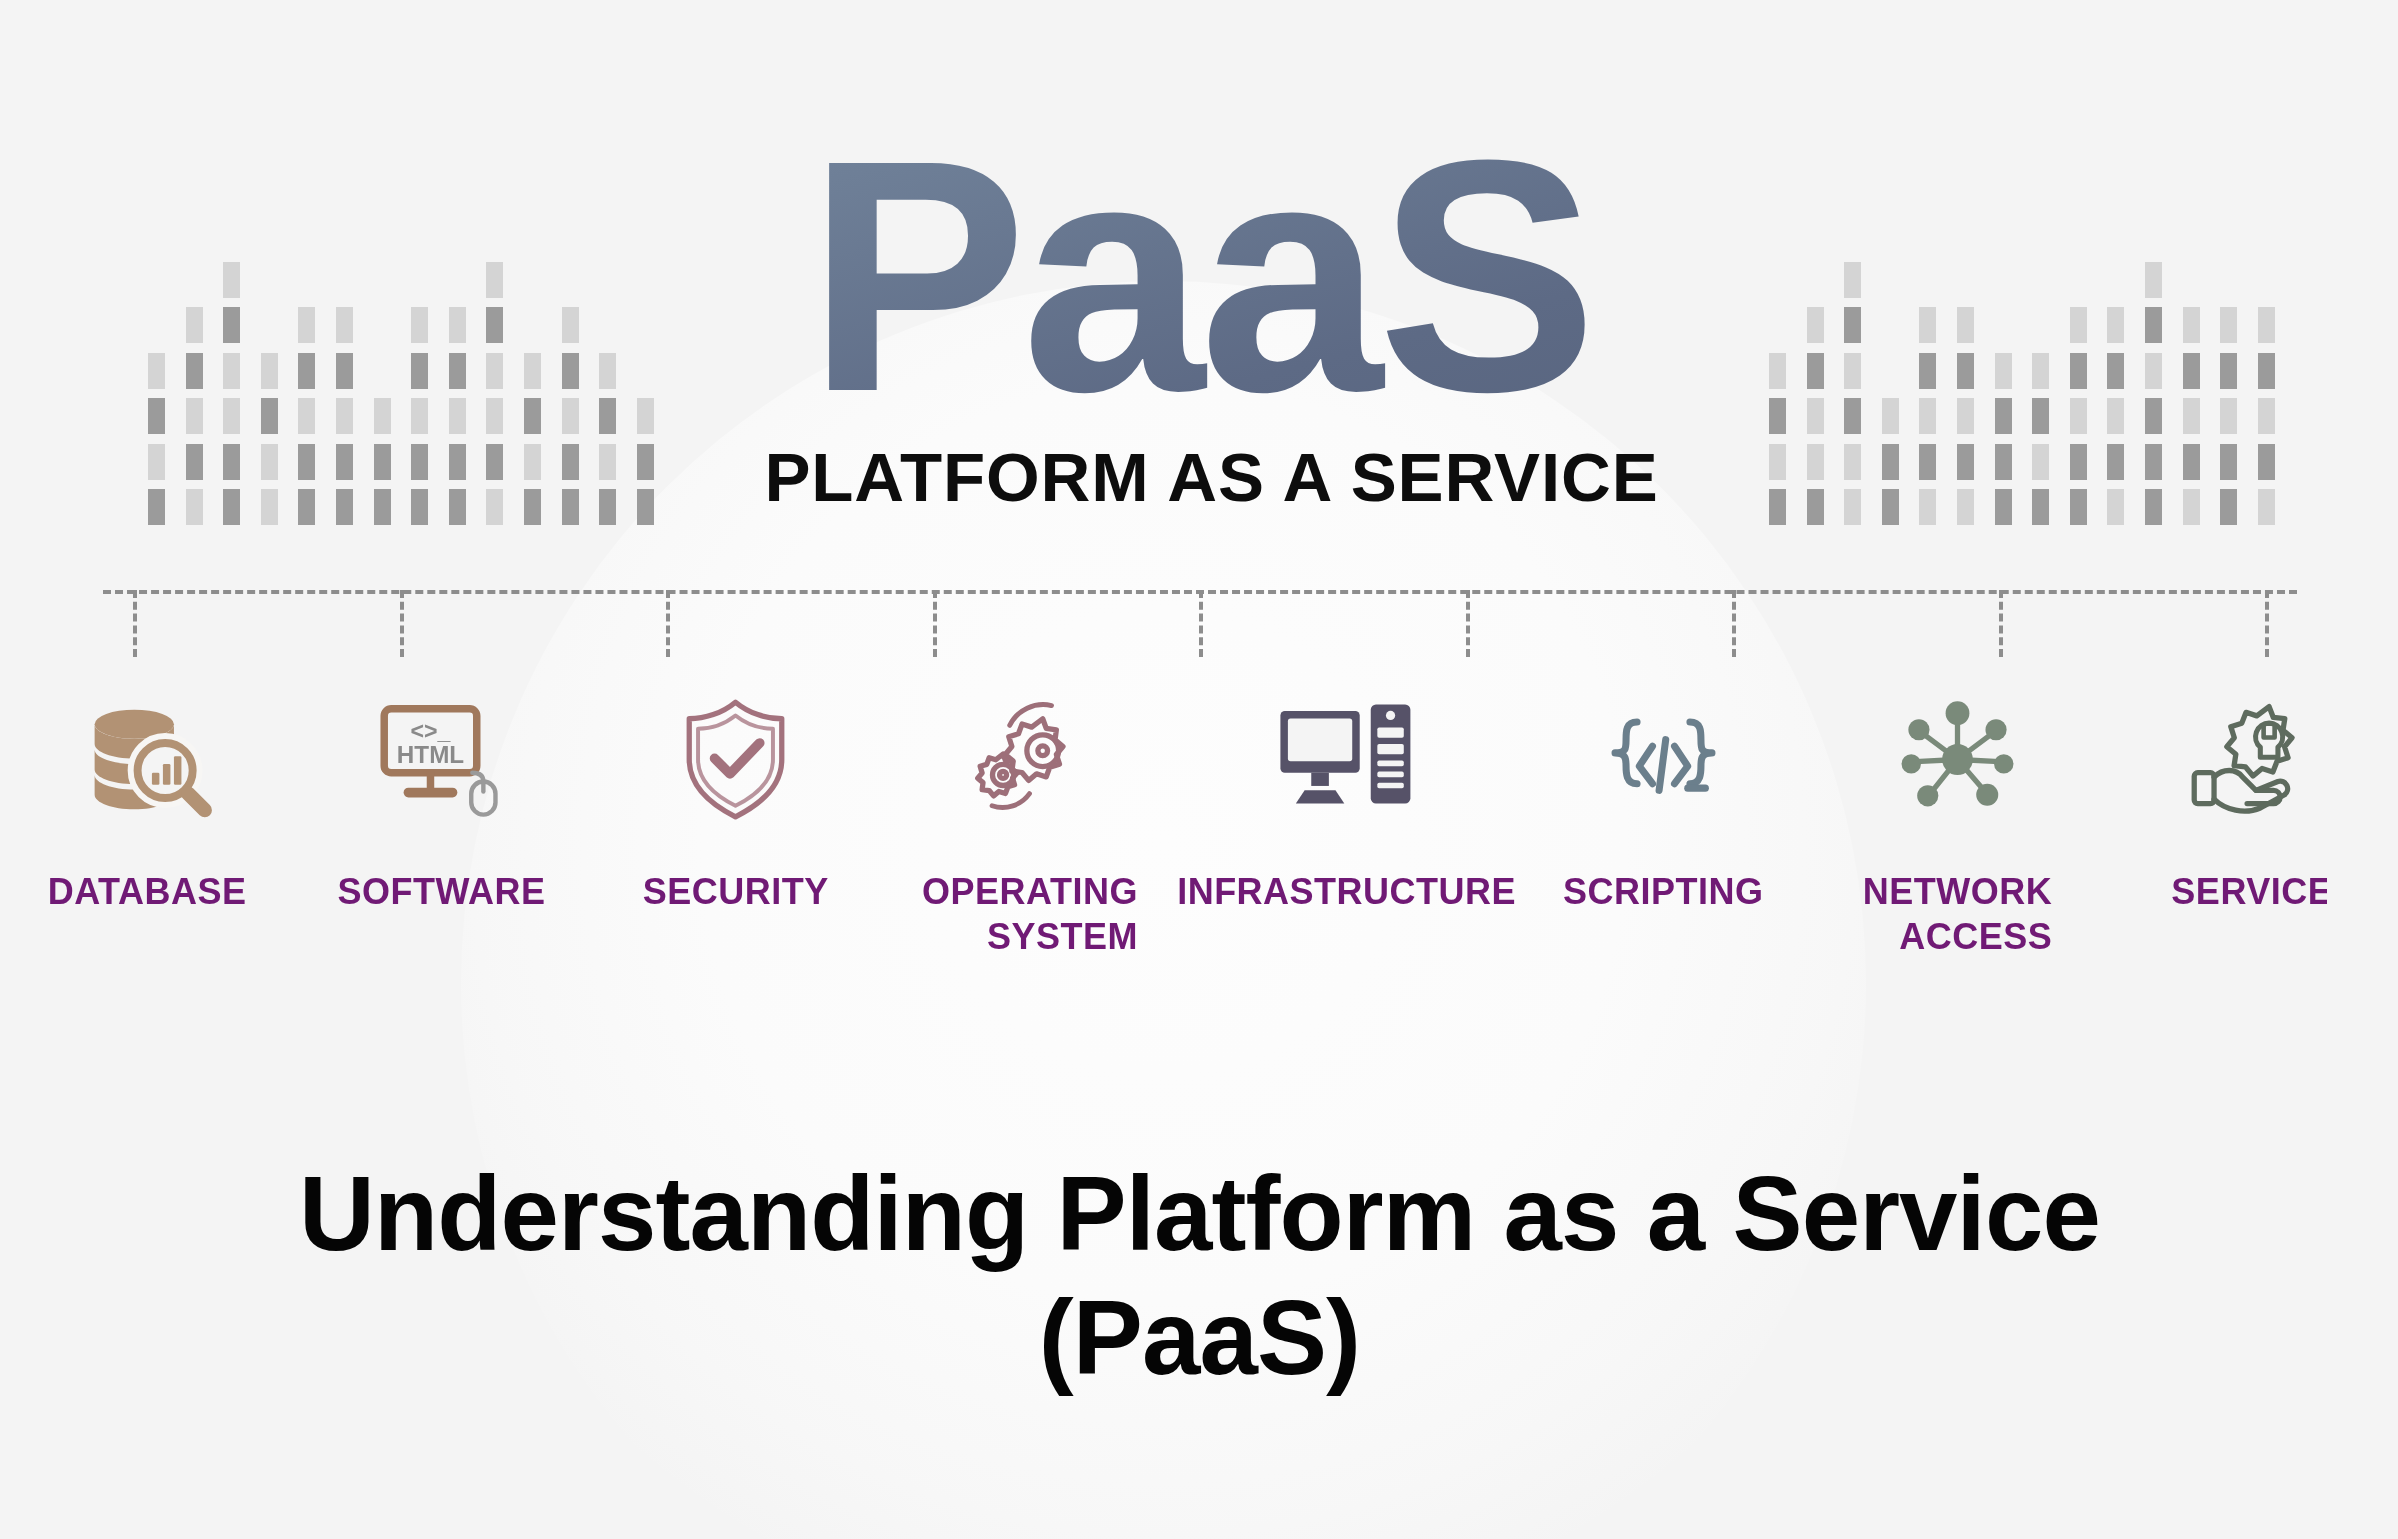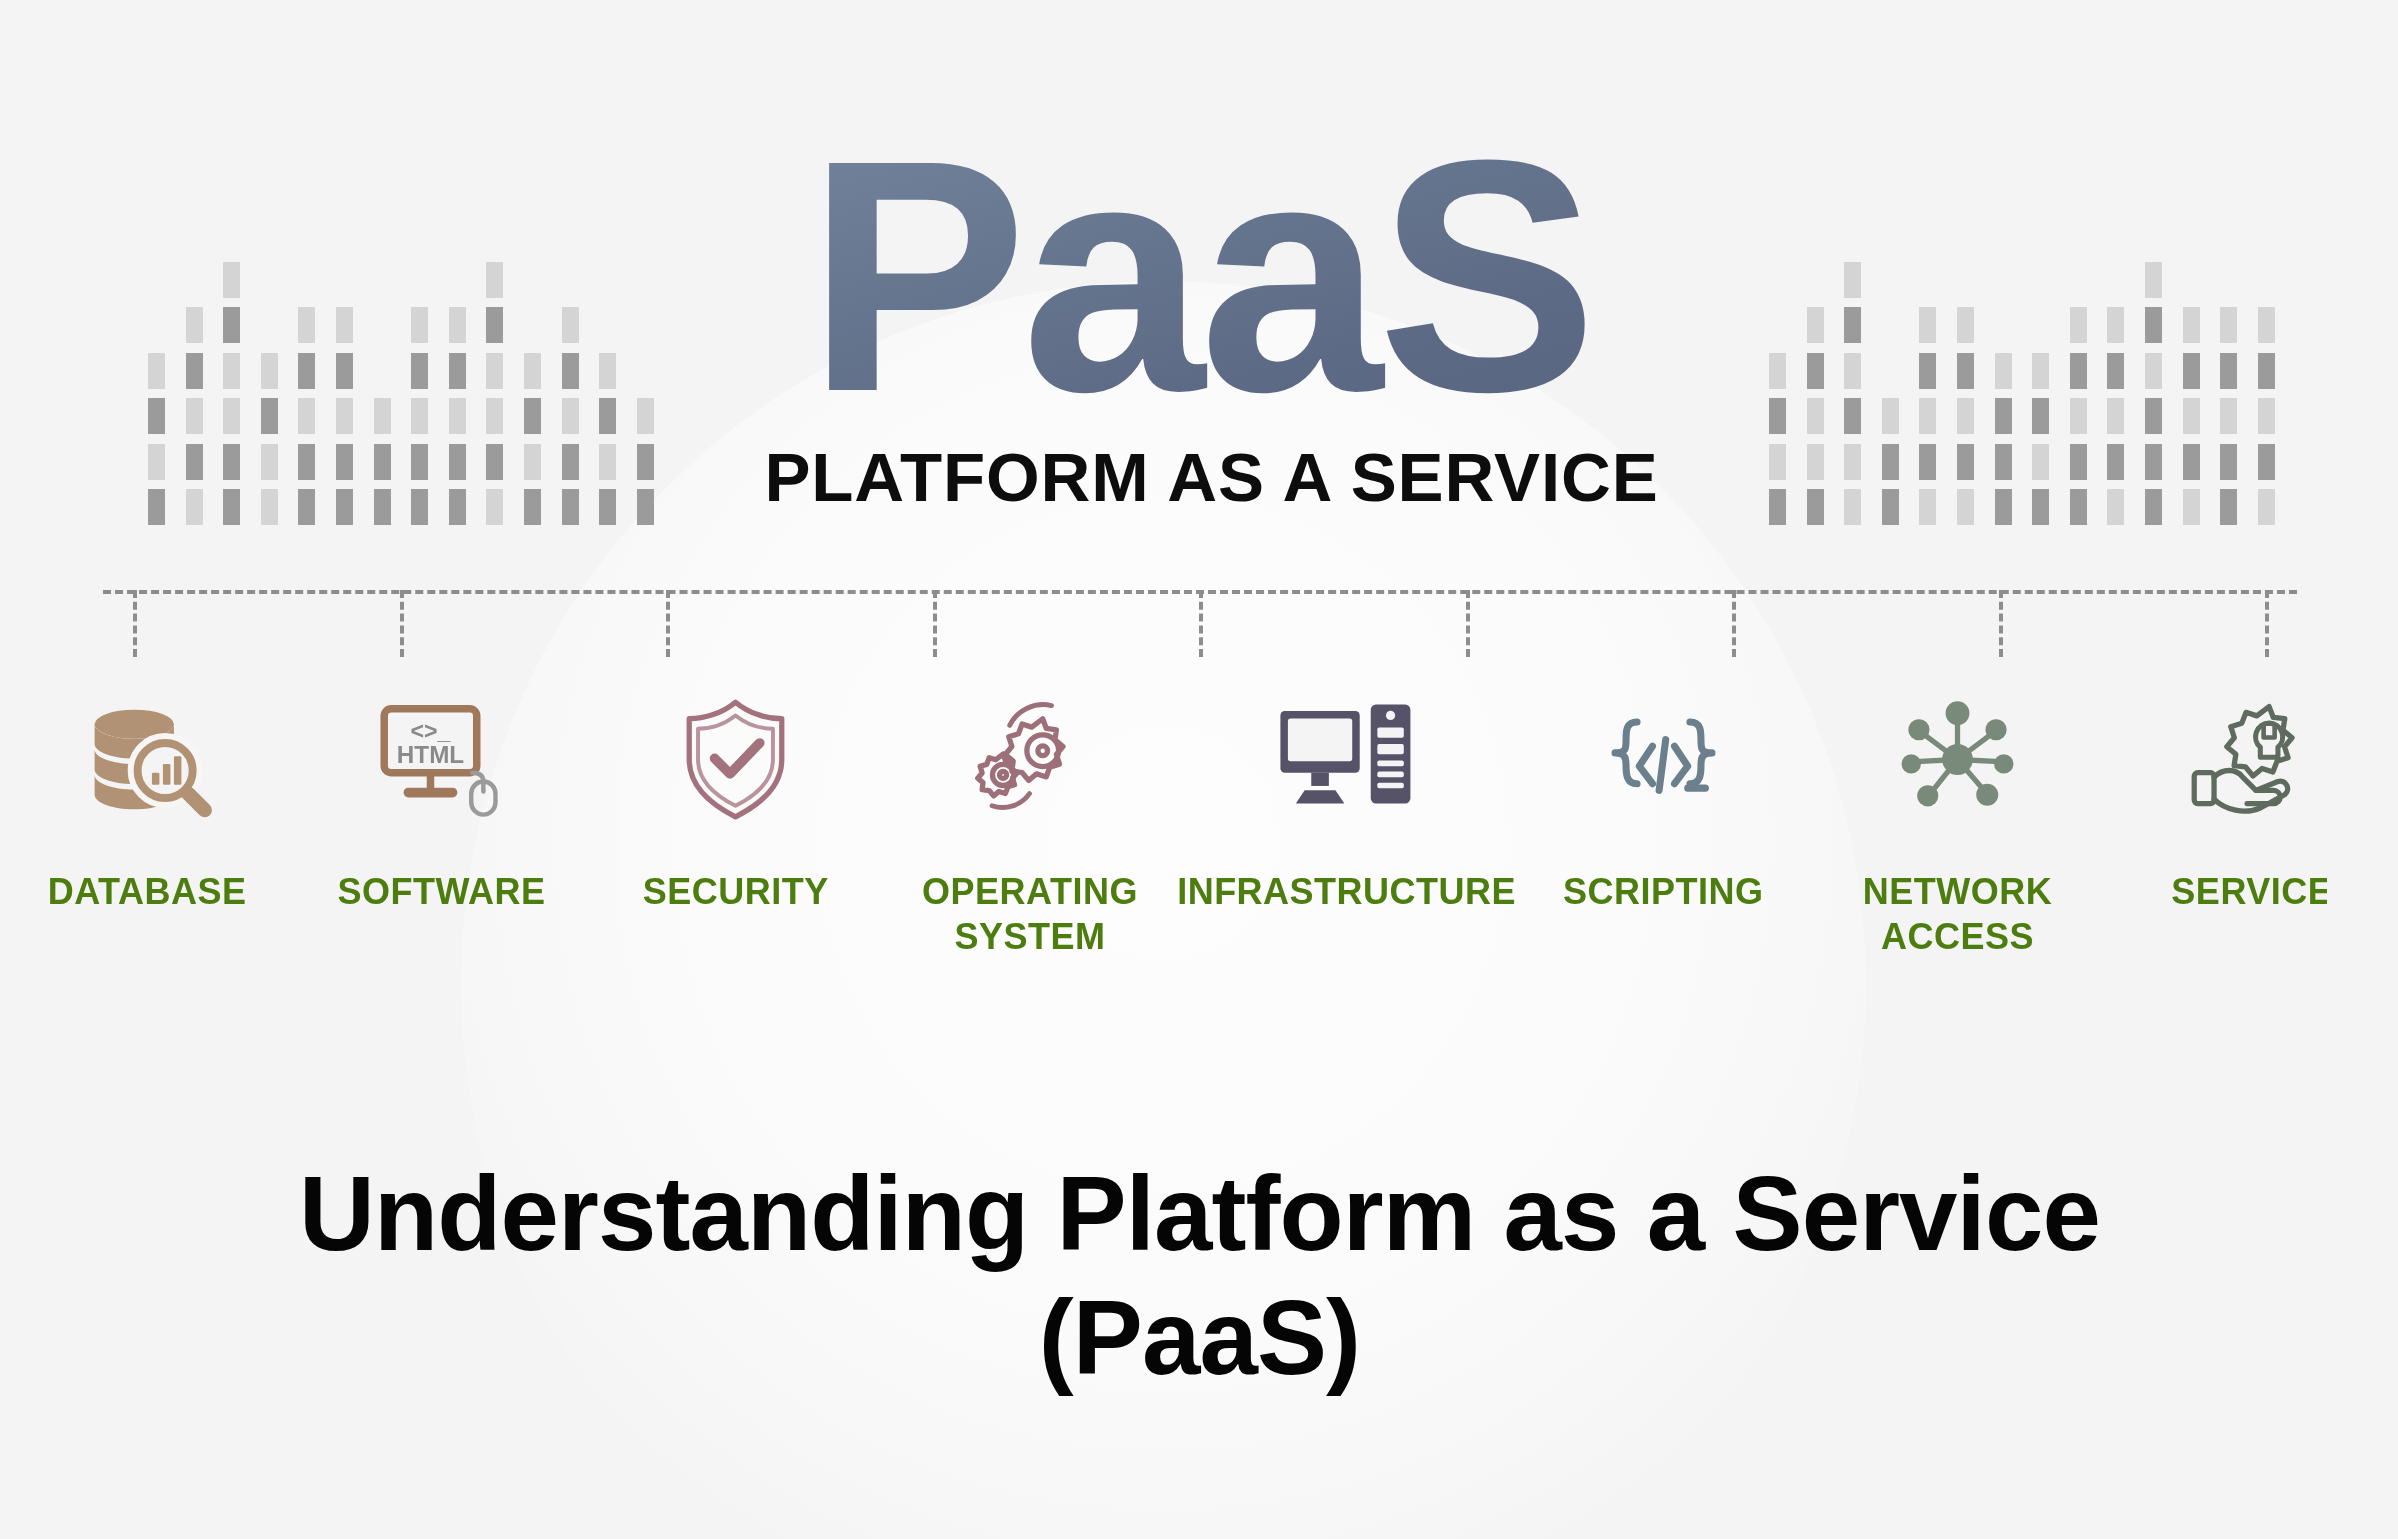--- a/index.html
+++ b/index.html
@@ -131,26 +131,26 @@
     align-items: center;
   }
   .icon-art {
     height: 141px;
     display: flex;
     align-items: center;
     justify-content: center;
   }
   .icon-label {
     margin-top: 39px;
-    text-align: center;
+    text-align: right;
     font-size: 36px;
     line-height: 45px;
     font-weight: 700;
     letter-spacing: 0.5px;
-    color: #4d7c0f;
+    color: #701a75;
     white-space: pre-line;
   }
 
   
   #page-heading {
     position: absolute;
     left: 0;
     top: 1152px;
     width: 2399px;
     text-align: center;

